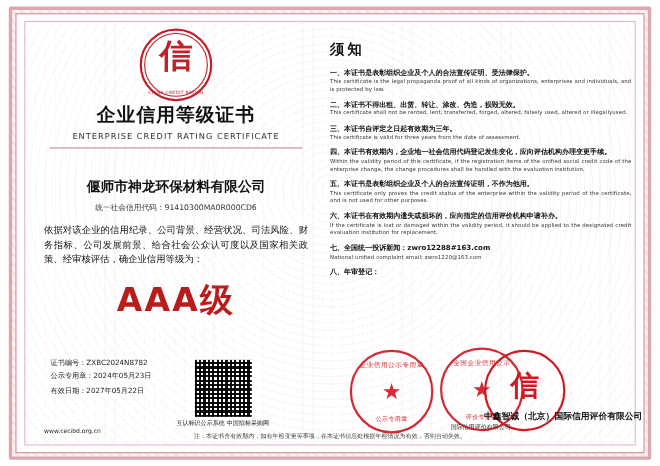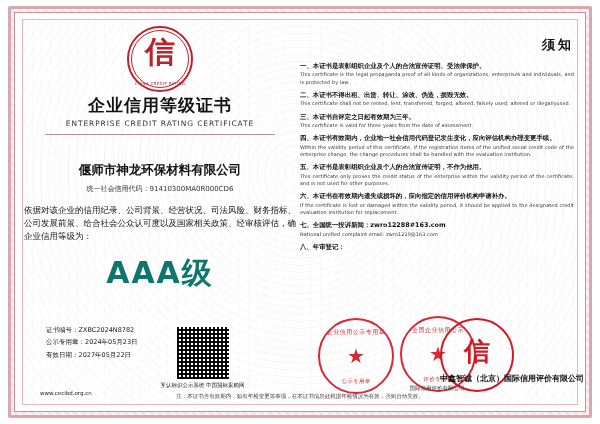--- a/index.html
+++ b/index.html
@@ -85,25 +85,25 @@
   }
   .company{
     font-size:12.5px;font-weight:bold;color:#111;line-height:1.3;margin-top:27px;
   }
   .credit-code{
     font-size:7px;color:#333;margin-top:6px;
   }
   .desc{
     margin-top:10px;
     font-size:8.5px;color:#111;line-height:1.55;text-align:justify;
-    padding:0 0;
+    padding:0 16px;
   }
   .grade{
     margin-top:10px;
-    font-size:30px;font-weight:bold;color:#0f766e;letter-spacing:2px;
+    font-size:30px;font-weight:bold;color:#b91c1c;letter-spacing:2px;
     font-family:"DejaVu Sans","Liberation Serif",serif;
   }
   
   .meta{
     position:absolute;left:46px;top:324px;width:120px;
     font-size:6.5px;color:#222;line-height:1.9;
   }
   .qr{
     position:absolute;left:176px;top:326px;
     width:52px;height:52px;
@@ -119,21 +119,21 @@
   }
   .site{
     position:absolute;left:40px;top:390px;
     font-size:5.5px;color:#222;
   }
   
   .right-col{
     position:absolute;left:300px;top:36px;right:26px;
   }
   .notice-title{
-    text-align:right;font-size:13px;font-weight:bold;color:#111;
+    text-align:left;font-size:13px;font-weight:bold;color:#111;
     letter-spacing:3px;margin-bottom:8px;
     font-family:"DejaVu Sans","Liberation Serif",serif;
   }
   .notice-item{margin-bottom:5px;}
   .notice-cn{
     font-size:6.4px;color:#111;line-height:1.45;text-align:justify;font-weight:bold;
   }
   .notice-en{
     font-size:4.9px;color:#333;line-height:1.5;text-align:justify;
     letter-spacing:.1px;

